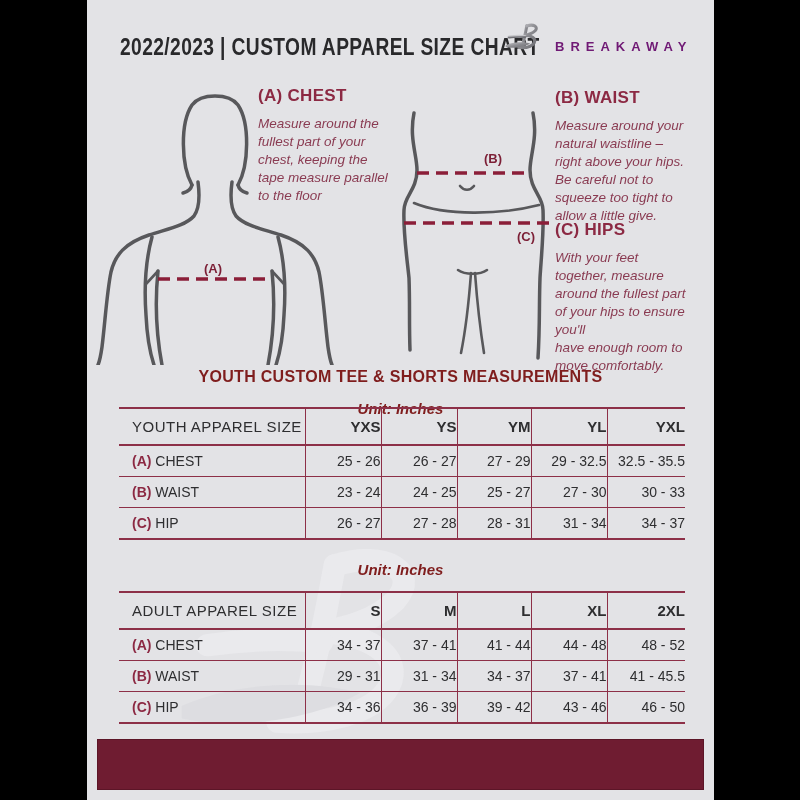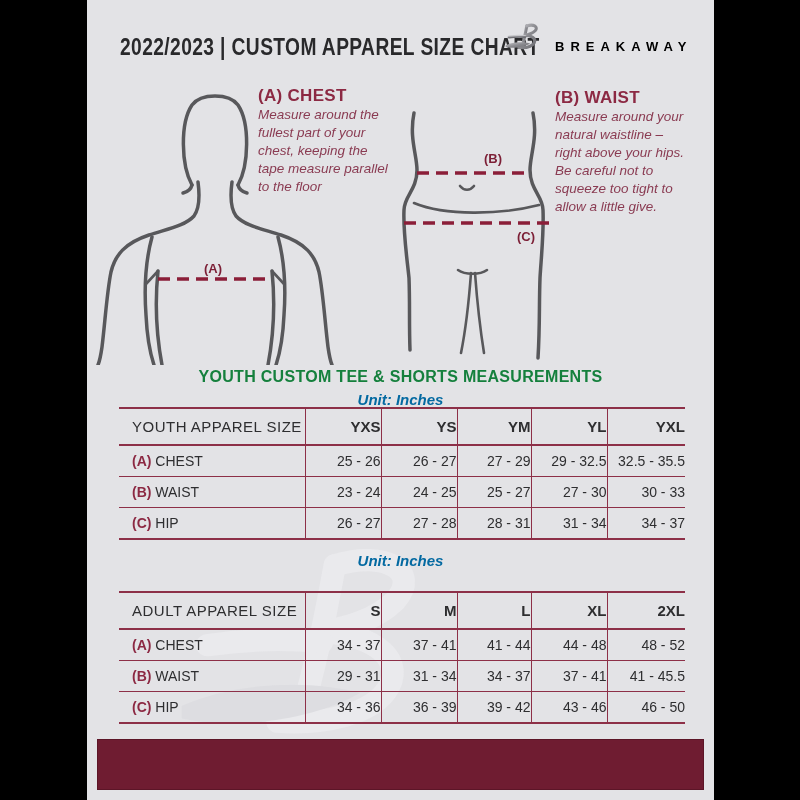--- a/index.html
+++ b/index.html
@@ -14,46 +14,46 @@
   
   .doc-title{
     position:absolute;left:33px;top:33px;
     font-size:24px;font-weight:bold;color:#29292b;letter-spacing:.5px;
     transform:scaleX(.8);transform-origin:left center;white-space:nowrap;
   }
   .brand-wrap{position:absolute;left:416px;top:15px;width:210px;height:50px;}
   .brand-logo{position:absolute;left:0;top:2px;width:44px;height:46px;}
   .brand-text{
     position:absolute;left:52px;top:24px;
-    font-size:13px;font-weight:bold;letter-spacing:6px;color:#000000;white-space:nowrap;
+    font-size:13px;font-weight:bold;letter-spacing:6px;color:#701a75;white-space:nowrap;
   }
   
   .fig{position:absolute;}
   .fig-chest{left:8px;top:85px;width:300px;height:280px;}
   .fig-torso{left:313px;top:110px;width:165px;height:255px;}
   .body-line{stroke:#58585b;stroke-width:3.5;fill:none;stroke-linecap:round;}
   .thin-line{stroke:#58585b;stroke-width:2.6;fill:none;stroke-linecap:round;}
   .dash-line{stroke:#8b1e38;stroke-width:3.5;fill:none;stroke-dasharray:12 7;}
   .marker-text{font-family:"Liberation Sans",sans-serif;font-size:13px;font-weight:bold;fill:#7c1f36;}
   
   .guide{position:absolute;z-index:2;}
   .guide-chest{left:171px;top:86px;width:165px;}
   .guide-waist{left:468px;top:88px;width:155px;}
   .guide-hips{left:468px;top:220px;width:158px;}
   .guide-heading{font-size:17px;font-weight:bold;color:#8c2943;letter-spacing:.3px;}
   .guide-body{
-    font-size:13.5px;font-style:italic;line-height:1.33;
+    margin-top:9px;font-size:13.5px;font-style:italic;line-height:1.33;
     color:#8a3b52;white-space:pre-line;
   }
   
   .tbl-head{position:absolute;left:0;width:627px;text-align:center;z-index:2;}
   .tbl-head.youth{top:368px;}
   .tbl-head.adult{top:547px;}
-  .tbl-title{font-size:16px;font-weight:bold;color:#15803d;letter-spacing:.3px;}
-  .tbl-unit{font-size:15px;font-style:italic;font-weight:bold;color:#0369a1;margin-top:5px;}
+  .tbl-title{font-size:16px;font-weight:bold;color:#7f1d1d;letter-spacing:.3px;}
+  .tbl-unit{font-size:15px;font-style:italic;font-weight:bold;color:#7f1d1d;margin-top:14px;}
   
   table.size{
     position:absolute;left:32px;width:566px;z-index:2;
     border-collapse:collapse;table-layout:fixed;
     border-top:2px solid #8d3048;border-bottom:2px solid #8d3048;
   }
   table.size.youth{top:407px;}
   table.size.adult{top:591px;}
   table.size th,table.size td{
     border-left:1.5px solid #8d3048;color:#2e2e30;
@@ -159,20 +159,28 @@
   <div class="guide guide-waist">
     <div class="guide-heading">(B) WAIST</div>
     <div class="guide-body">Measure around your
 natural waistline –
 right above your hips.
 Be careful not to
 squeeze too tight to
 allow a little give.</div>
   </div>
   <div class="guide guide-hips">
+    <div class="guide-heading">(C) HIPS</div>
+    <div class="guide-body">With your feet
+together, measure
+around the fullest part
+of your hips to ensure
+you'll
+have enough room to
+move comfortably.</div>
   </div>
 
   <div class="tbl-head youth">
     <div class="tbl-title">YOUTH CUSTOM TEE &amp; SHORTS MEASUREMENTS</div>
     <div class="tbl-unit">Unit: Inches</div>
   </div>
   <table class="size youth">
     <colgroup>
       <col style="width:186px">
         <col style="width:76px">

